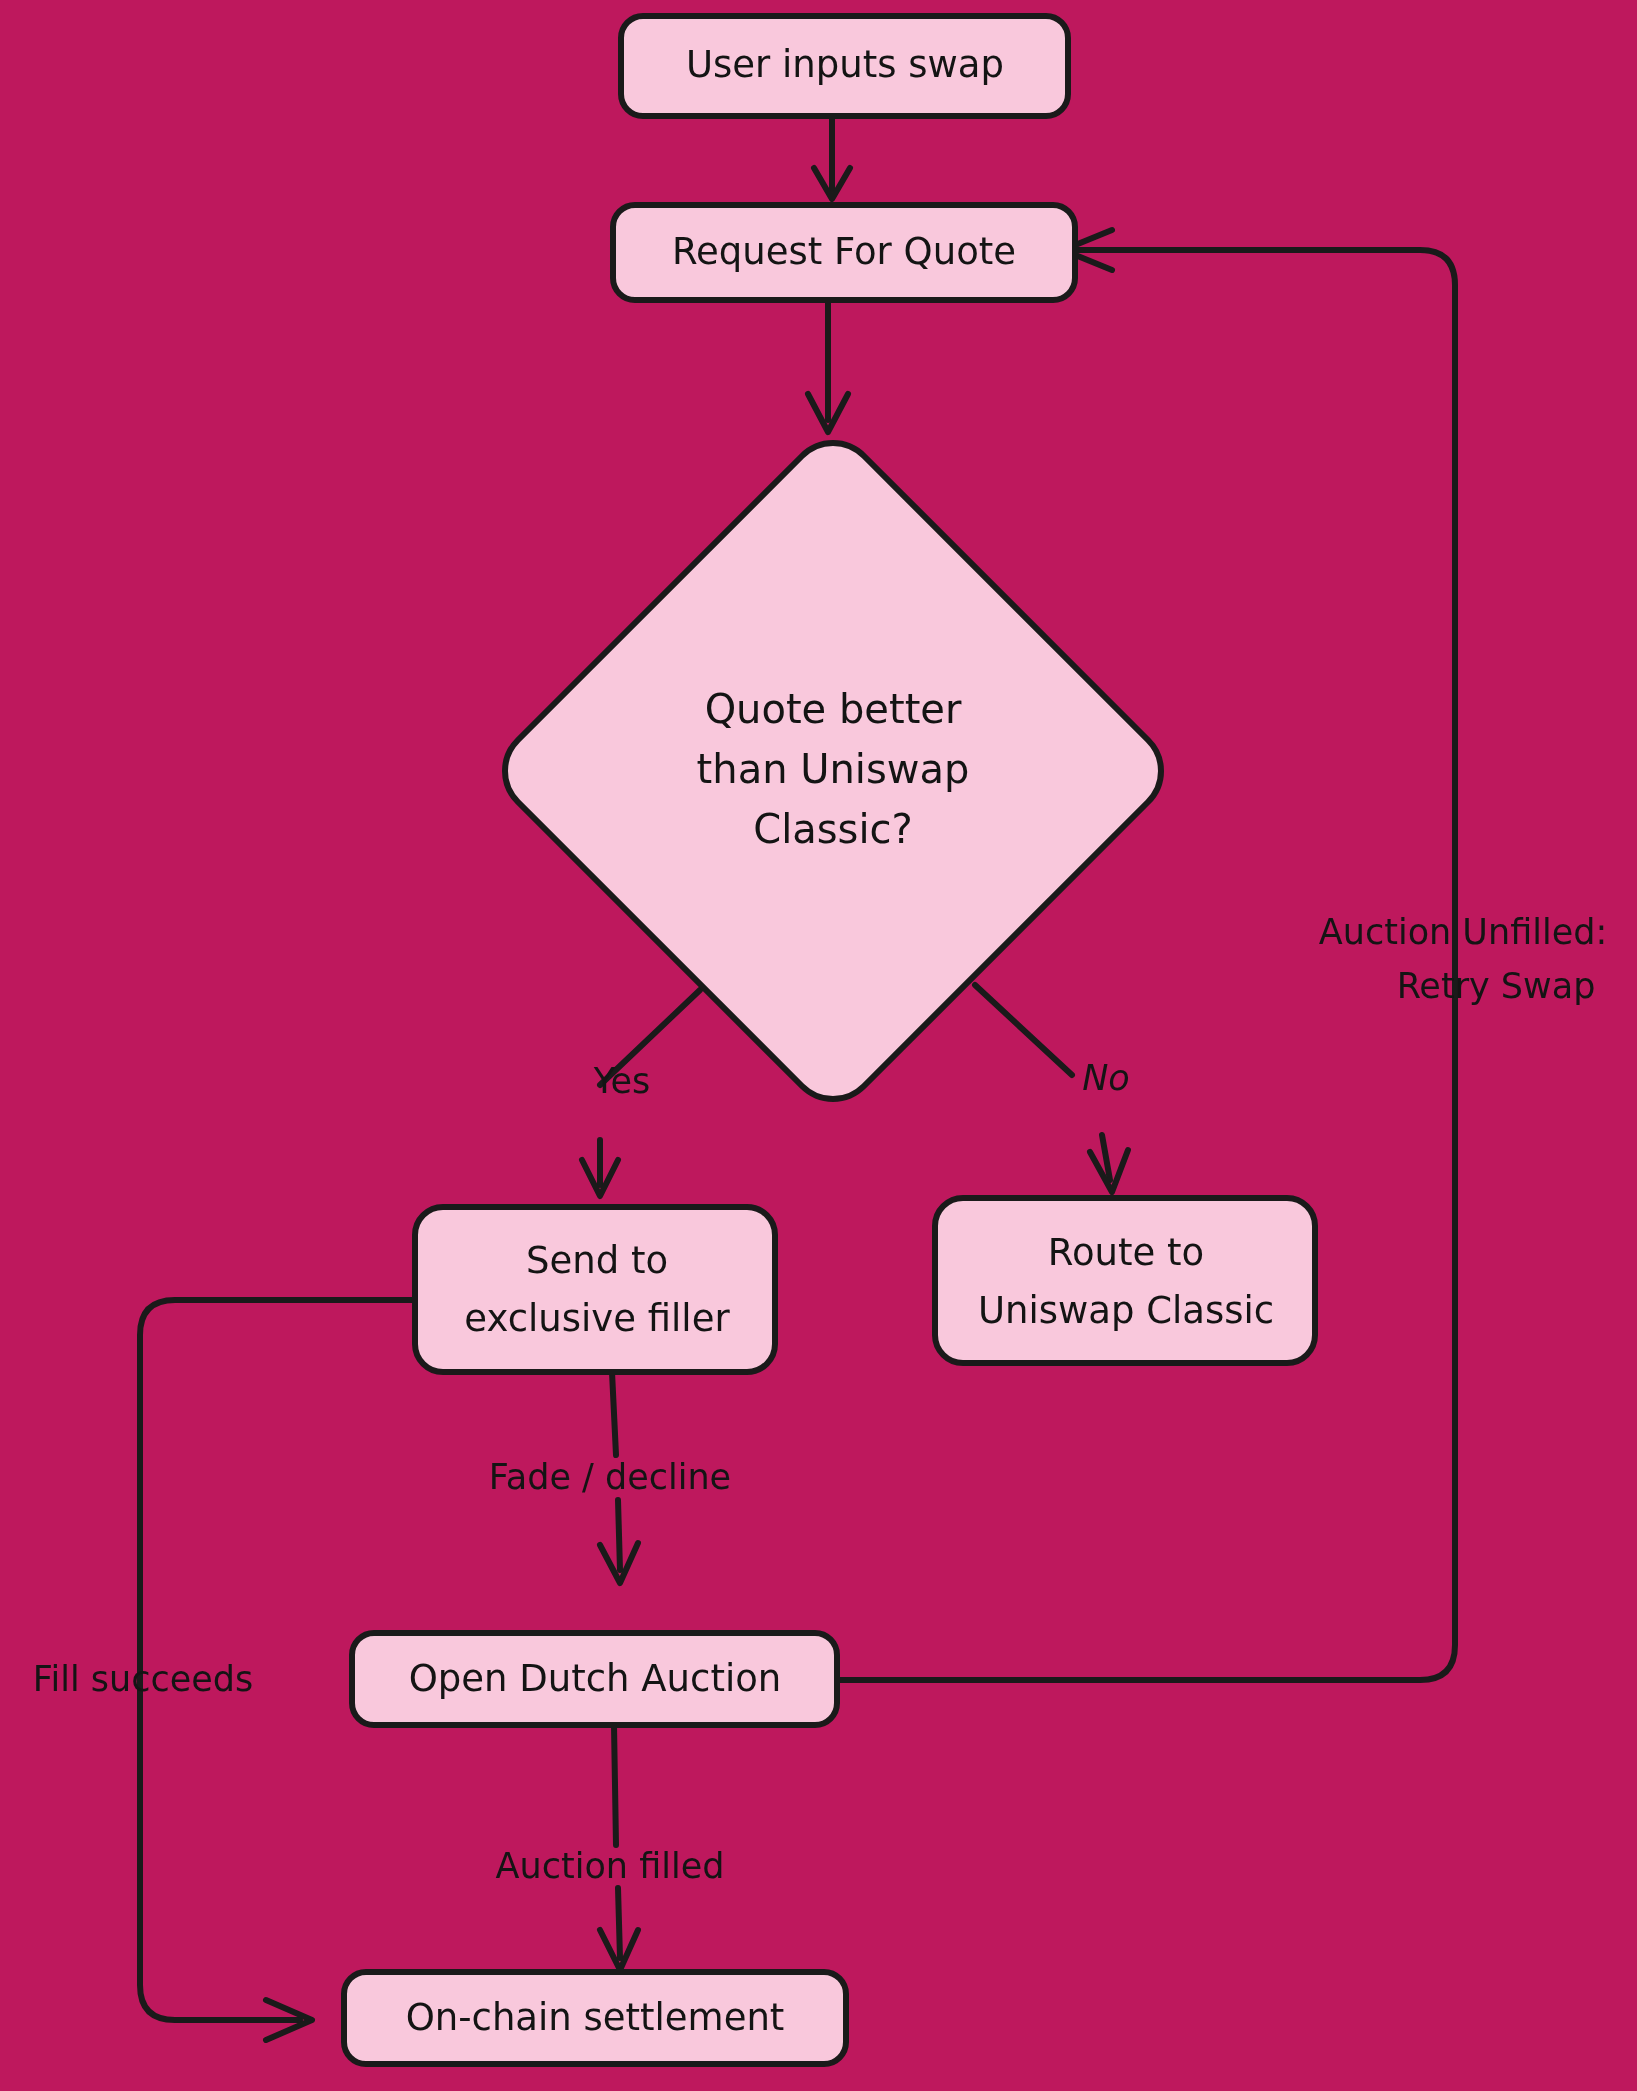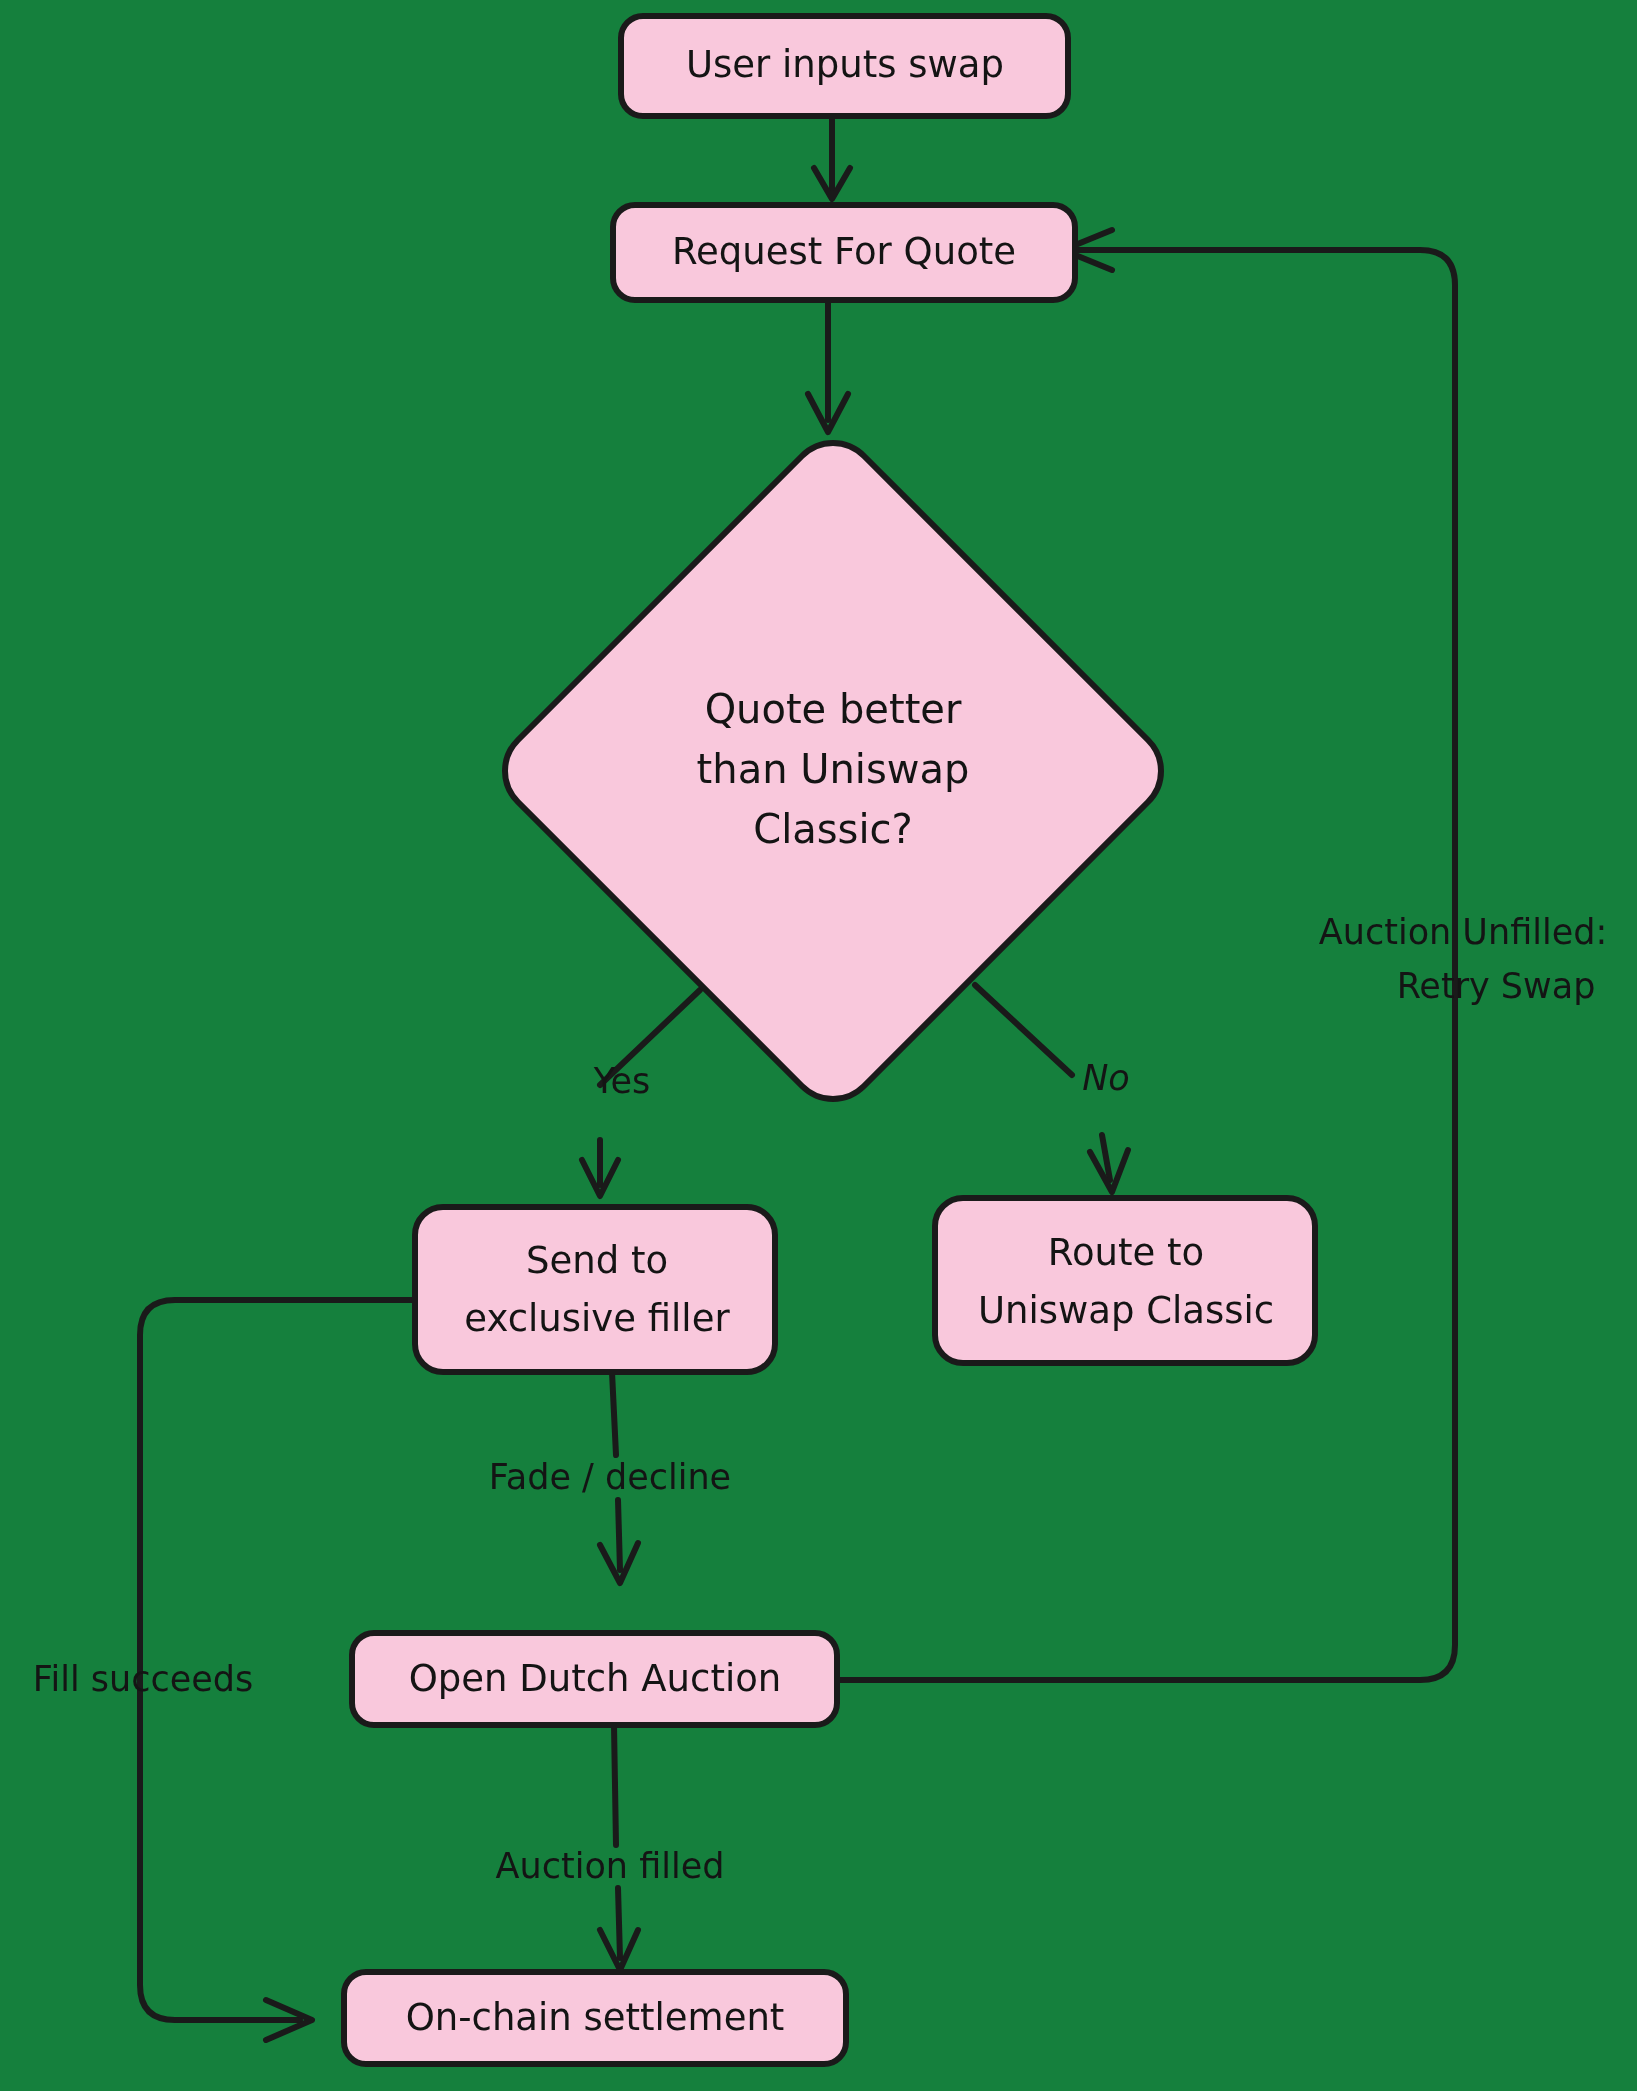--- a/index.html
+++ b/index.html
@@ -10,21 +10,21 @@
   body {
     width: 1637px;
     height: 2091px;
     overflow: hidden;
     font-family: "DejaVu Sans", sans-serif;
   }
   #flow-root {
     position: relative;
     width: 1637px;
     height: 2091px;
-    background: #15803d;
+    background: #be185d;
   }
   svg#flow-svg {
     position: absolute;
     top: 0;
     left: 0;
     width: 1637px;
     height: 2091px;
     display: block;
   }
   .node-shape {

